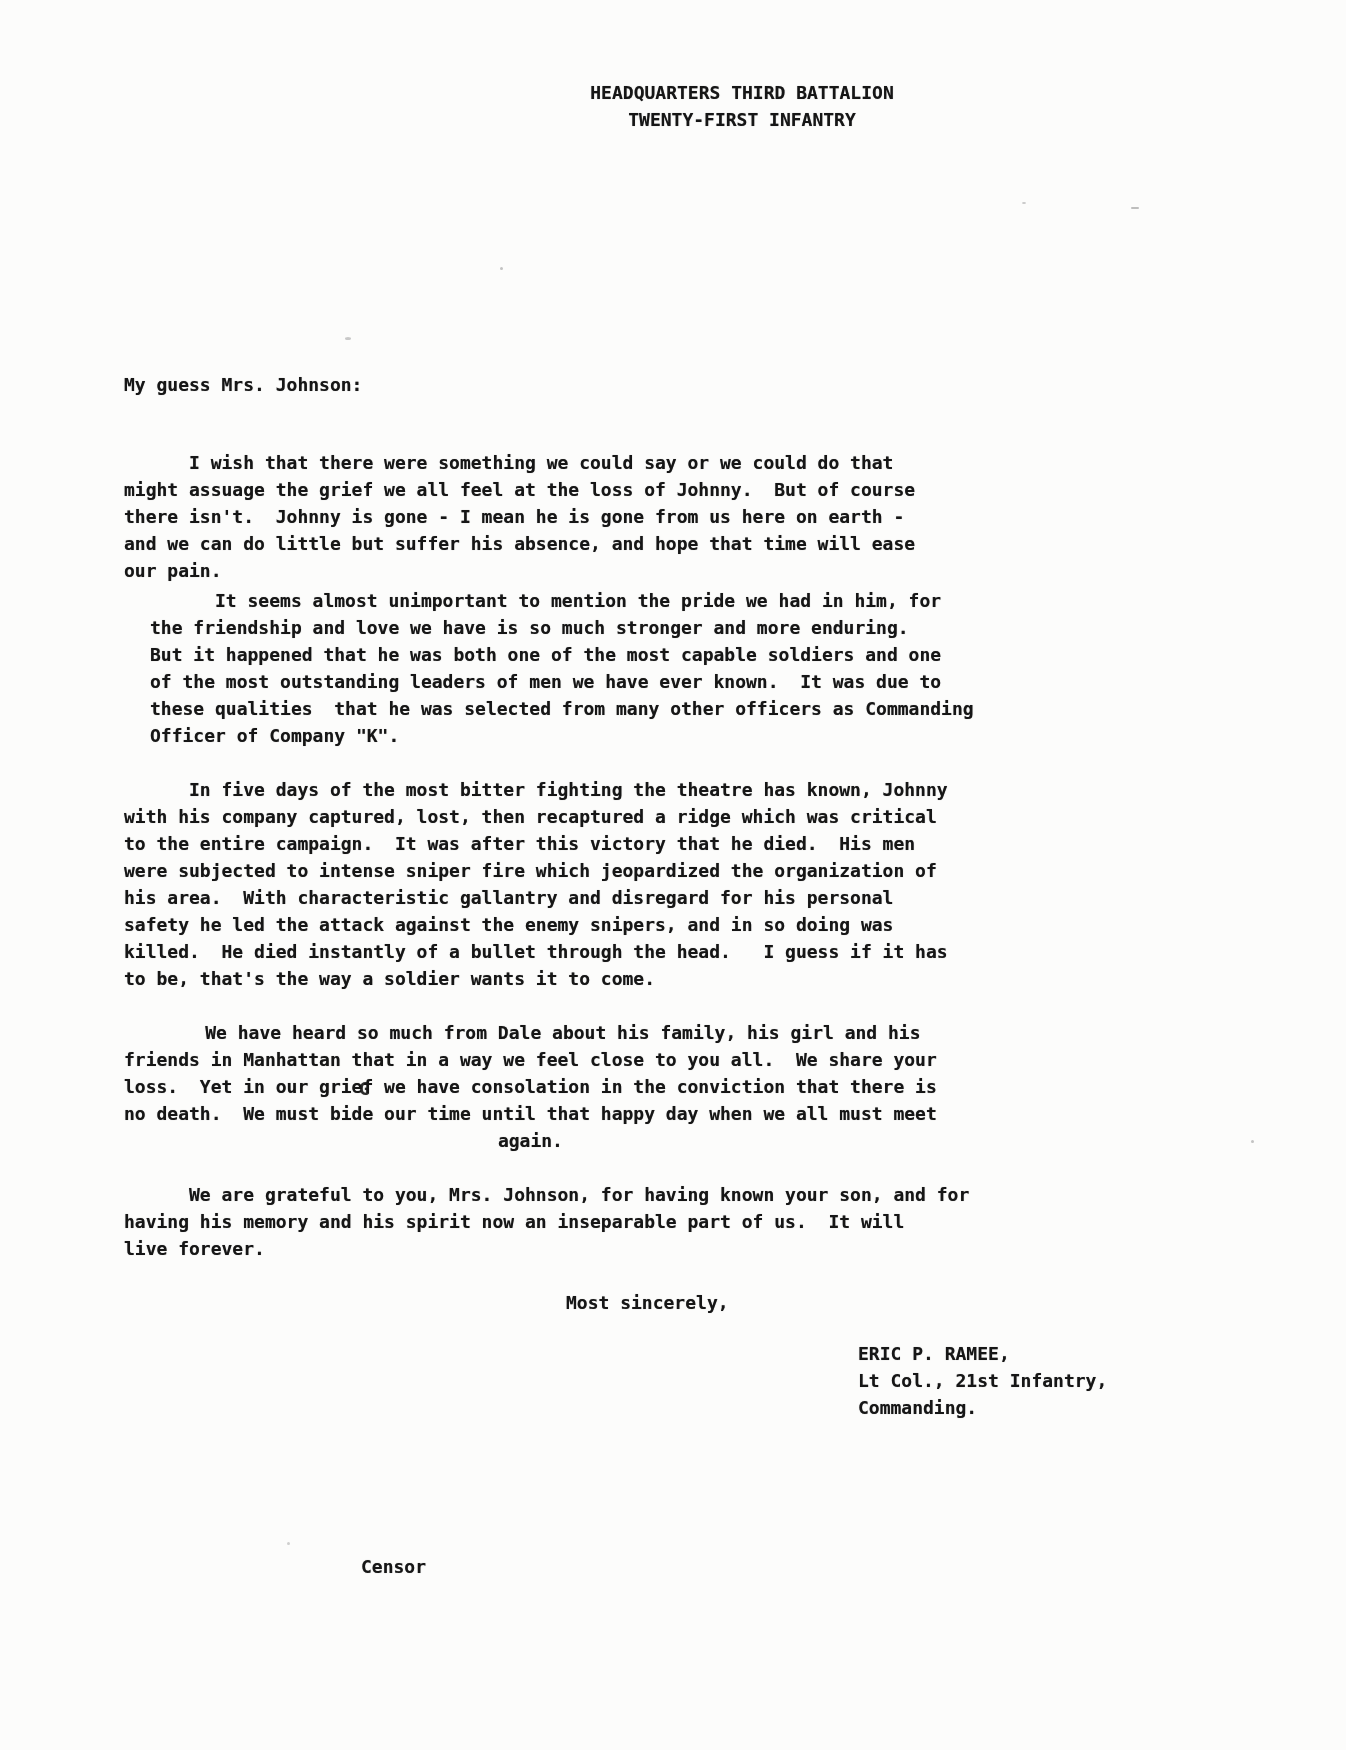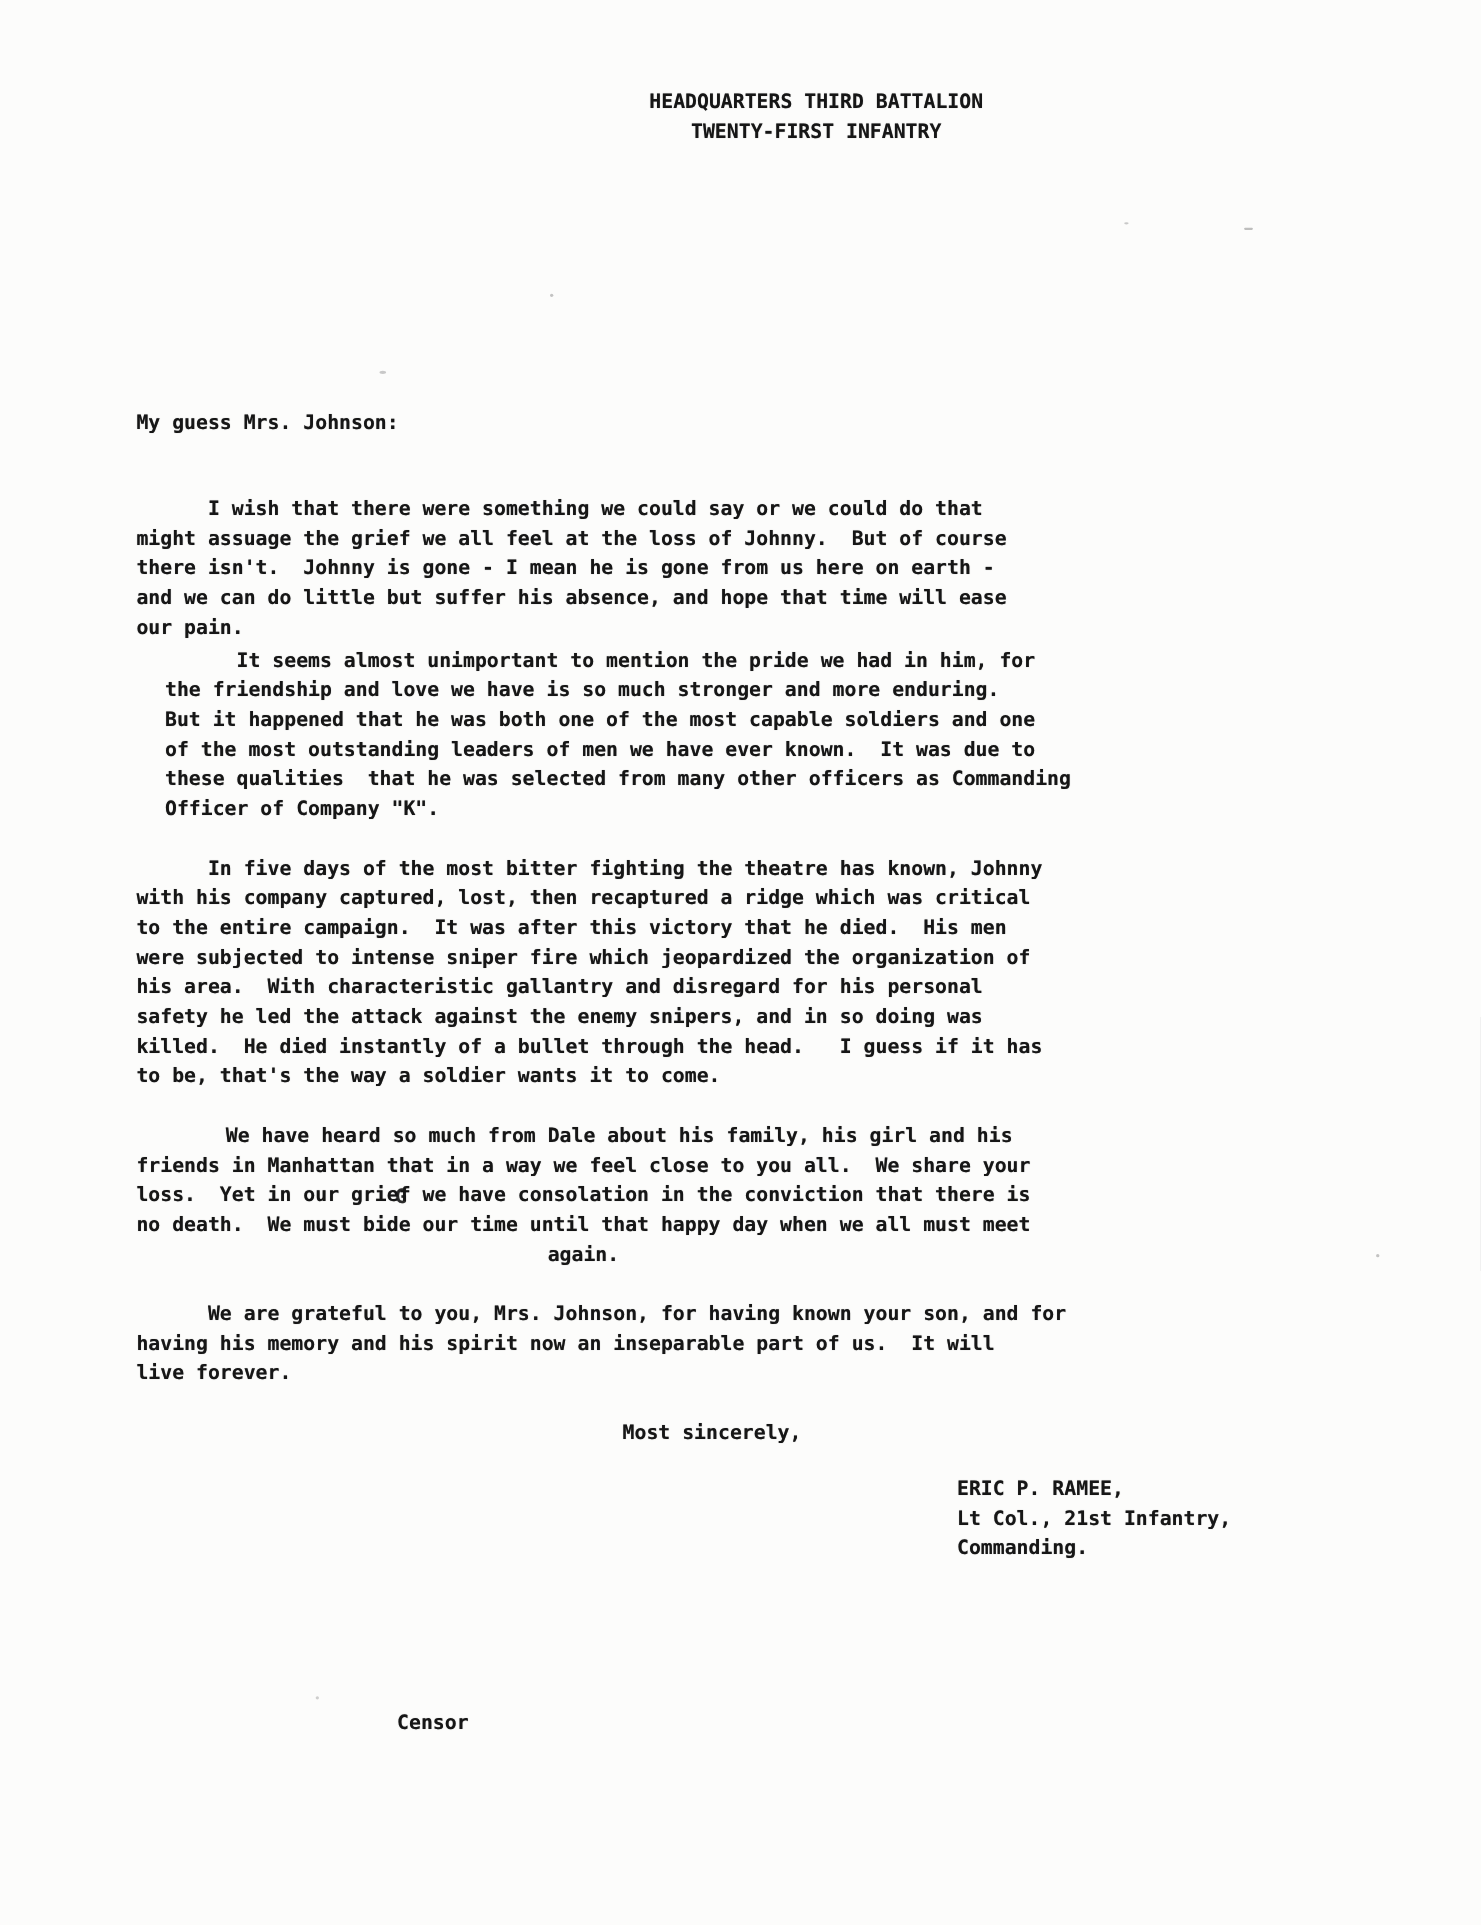--- a/index.html
+++ b/index.html
@@ -25,21 +25,21 @@
   .letterhead { left: 342px; top: 79px; width: 800px; text-align: center; }
   .origin-block { left: 918px; top: 154px; }
   .recipient-block { left: 124px; top: 261px; }
   .salutation-line { left: 124px; top: 371px; }
   .para-1 { left: 124px; top: 449px; }
   .para-2 { left: 124px; top: 587px; margin-left: 26px; }
   .para-3 { left: 124px; top: 776px; }
   .para-4 { left: 124px; top: 1019px; text-align: center; }
   .para-5 { left: 124px; top: 1181px; }
   .closing-line { left: 566px; top: 1289px; }
-  .signature-block { left: 858px; top: 1340px; margin-left: 12px; }
+  .signature-block { left: 858px; top: 1340px; }
   .censor-note { left: 124px; top: 1470px; }
   .censor-label { left: 361px; top: 1553px; }
   .overstrike {
     left: 359px; top: 1075px;
     opacity: 0.9;
     filter: blur(0.2px);
   }
   .speck { position: absolute; background: #8a8a8a; border-radius: 50%; }
   .speck-1 { left: 345px; top: 337px; width: 6px; height: 3px; opacity: .45; }
   .speck-2 { left: 500px; top: 267px; width: 3px; height: 3px; opacity: .5; }

